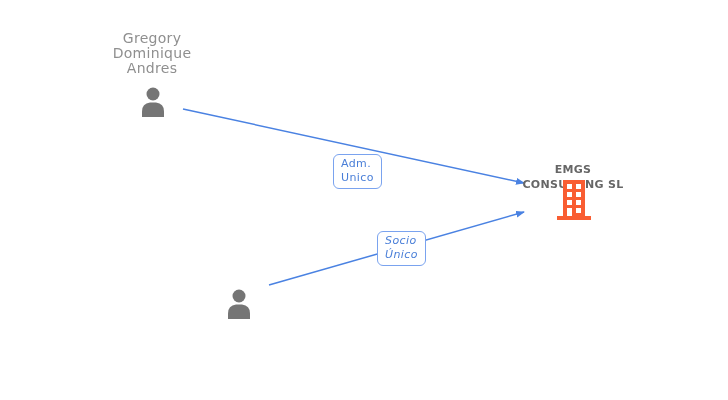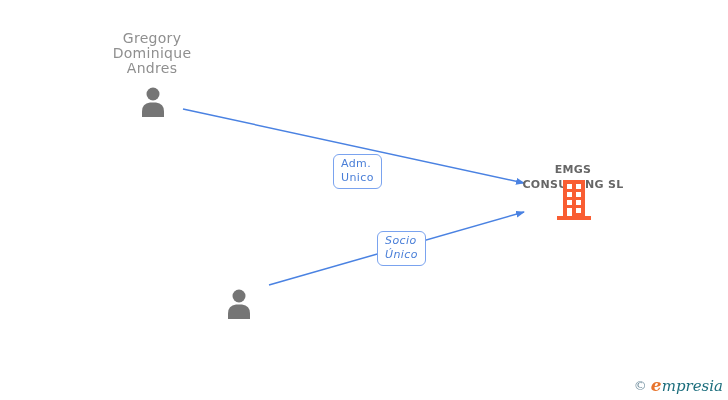--- a/index.html
+++ b/index.html
@@ -114,17 +114,14 @@
     <rect x="20" y="28" width="5" height="5" fill="#ffffff"></rect>
   </svg>
 
   <div class="abs relation-label" style="left:377px; top:231px;font-style:italic;">Socio Único</div>
 
   <svg class="abs" style="left:225px; top:289px;" width="28" height="30" viewBox="0 0 28 30">
     <circle cx="14" cy="7" r="6.5" fill="#757575"></circle>
     <path d="M3,30 L3,24.5 Q3,16.5 11,15.5 L17,15.5 Q25,16.5 25,24.5 L25,30 Z" fill="#757575"></path>
   </svg>
 
-  <div class="abs watermark">
-    <span class="wm-copy">©</span><span class="wm-e">e</span><span class="wm-rest">mpresia</span>
-  </div>
 
 </div>
 
 </body></html>

